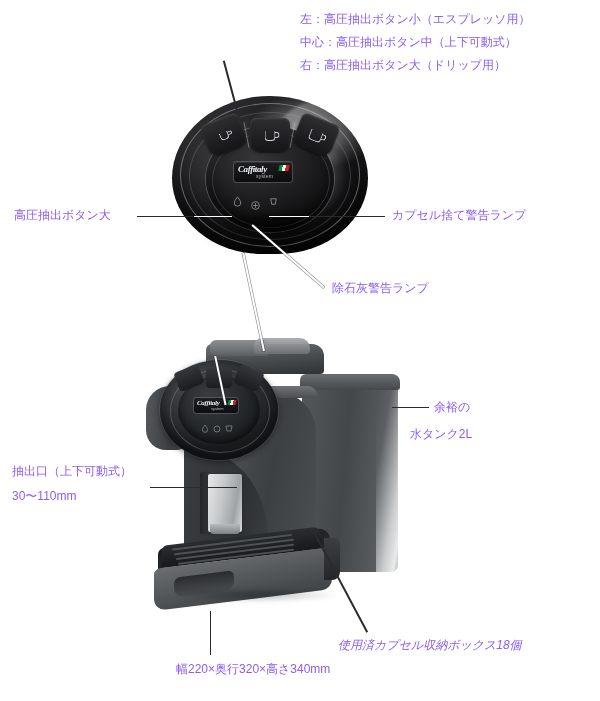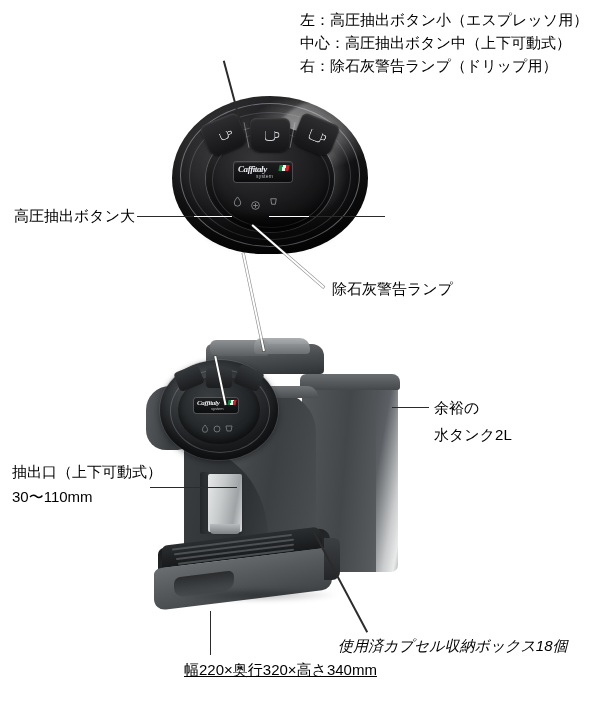--- a/index.html
+++ b/index.html
@@ -4,21 +4,21 @@
 <style>
   html,body{margin:0;padding:0;background:#fff;}
   body{
     width:600px;height:701px;position:relative;overflow:hidden;
     font-family:"Liberation Sans","DejaVu Sans",sans-serif;
     color:#231f20;
   }
   .stage{position:absolute;left:0;top:0;width:600px;height:701px;}
 
   
-  .anno{position:absolute;font-size:15px;line-height:23px;white-space:nowrap;color:#000000;}
+  .anno{position:absolute;font-size:12px;line-height:23px;white-space:nowrap;color:#8b5cf6;}
 
   
   .lead{position:absolute;background:#2b2b2b;}
   .lead.h{height:1.4px;}
   .lead.v{width:1.4px;}
   .lead.white{background:#fff;box-shadow:0 0 0 .5px rgba(0,0,0,.35);}
   .diag{position:absolute;transform-origin:0 50%;height:1.5px;background:#2b2b2b;}
   .diag.white{background:#fff;height:2.4px;box-shadow:0 0 0 .6px rgba(40,40,40,.55);}
 
   
@@ -323,42 +323,43 @@
     <div class="m-base"></div>
     <div class="m-basenotch"></div>
     <div class="m-cord"></div>
     <div class="m-shadow"></div>
   </div>
 
   <div class="diag" style="left:224px;top:60px;width:61px;transform:rotate(75deg);"></div>
 
   <div class="anno" style="left:300px;top:8px;">左：高圧抽出ボタン小（エスプレッソ用）</div>
   <div class="anno" style="left:300px;top:31px;">中心：高圧抽出ボタン中（上下可動式）</div>
-  <div class="anno" style="left:300px;top:54px;">右：除石灰警告ランプ（ドリップ用）</div>
+  <div class="anno" style="left:300px;top:54px;">右：高圧抽出ボタン大（ドリップ用）</div>
 
   <div class="anno" style="left:14px;top:204px;">高圧抽出ボタン大</div>
   <div class="lead h" style="left:137px;top:216px;width:95px;"></div>
   <div class="lead h white" style="left:194px;top:216px;width:38px;"></div>
 
+  <div class="anno" style="left:392px;top:204px;">カプセル捨て警告ランプ</div>
   <div class="lead h" style="left:269px;top:216px;width:116px;"></div>
   <div class="lead h white" style="left:269px;top:216px;width:40px;"></div>
 
   <div class="anno" style="left:332px;top:277px;">除石灰警告ランプ</div>
   <div class="diag white" style="left:252px;top:224px;width:95px;transform:rotate(41deg);"></div>
 
   <div class="diag white" style="left:243px;top:252px;width:100px;transform:rotate(78deg);"></div>
   <div class="diag white" style="left:215px;top:355px;width:50px;transform:rotate(78deg);"></div>
 
   <div class="anno" style="left:434px;top:396px;">余裕の</div>
-  <div class="anno" style="left:434px;top:423px;text-align:center;">水タンク2L</div>
+  <div class="anno" style="left:410px;top:423px;text-align:center;">水タンク2L</div>
   <div class="lead h" style="left:392px;top:407px;width:37px;"></div>
 
   <div class="anno" style="left:12px;top:460px;">抽出口（上下可動式）</div>
   <div class="anno" style="left:12px;top:485px;">30〜110mm</div>
   <div class="lead h" style="left:150px;top:487px;width:87px;"></div>
 
   <div class="anno" style="left:338px;top:634px;font-style:italic;">使用済カプセル収納ボックス18個</div>
   <div class="diag" style="left:313px;top:529px;width:116px;transform:rotate(62deg);"></div>
 
-  <div class="anno" style="left:184px;top:658px;text-decoration:underline;">幅220×奥行320×高さ340mm</div>
+  <div class="anno" style="left:176px;top:658px;">幅220×奥行320×高さ340mm</div>
   <div class="lead v" style="left:210px;top:611px;height:44px;"></div>
 
 </div>
 
 </body></html>

